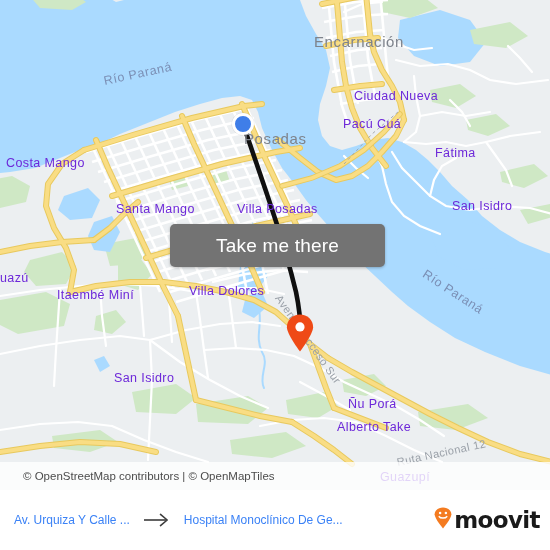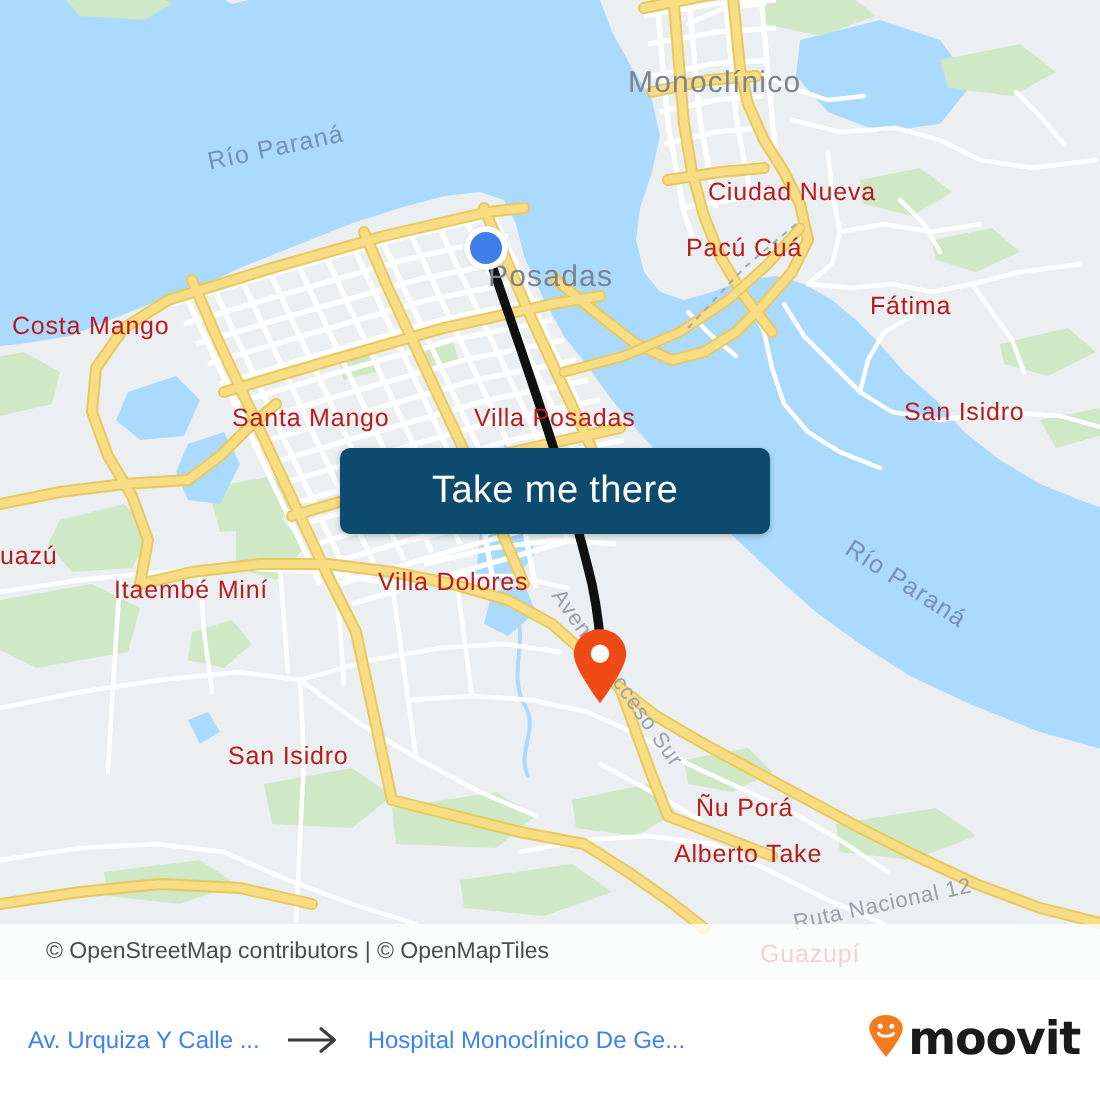--- a/index.html
+++ b/index.html
@@ -35,21 +35,21 @@
   }
   #map-svg {
     position: absolute;
     left: 0;
     top: 0;
     display: block;
   }
 
   .map-label {
     position: absolute;
-    color: #b91c1c;
+    color: #6d28d9;
     font-family: "Liberation Sans", sans-serif;
     white-space: nowrap;
     pointer-events: none;
     transform-origin: left center;
   }
   .lbl-place { font-size: 12.5px; letter-spacing: .4px; }
   .lbl-city  { font-size: 15px; letter-spacing: .6px; color: #7e838c; }
   .lbl-water { color: #7b8fb5; font-size: 12.5px; letter-spacing: .6px; }
   .lbl-road  { color: #9aa0a8; font-size: 11px; letter-spacing: .4px; }
 
@@ -70,21 +70,21 @@
     width: 28px; height: 38px;
   }
 
   
   #take-me-there {
     position: absolute;
     left: 170px;
     top: 224px;
     width: 215px;
     height: 43px;
-    background: #0c4a6e;
+    background: #737373;
     border: none;
     border-radius: 5px;
     color: #ffffff;
     font-family: "Liberation Sans", sans-serif;
     font-size: 19px;
     letter-spacing: .2px;
     cursor: pointer;
     box-shadow: 0 1px 3px rgba(0,0,0,.25);
     display: flex;
     align-items: center;
@@ -383,21 +383,21 @@
           <path d="M 344,164 L 372,134 L 398,112"></path>
         </g>
 
         <path id="route-line" d="M 243,124 C 262,180 282,234 296,292 C 301,316 301,332 300,344" stroke="#101010" stroke-width="4.6" fill="none" stroke-linecap="round"></path>
       </g>
     </svg>
 
     <div id="map-labels">
         <div class="map-label lbl-water" style="left: 104px; top: 74px; transform: rotate(-12deg);">Río Paraná</div>
         <div class="map-label lbl-water" style="left: 424px; top: 266px; transform: rotate(33deg);">Río Paraná</div>
-        <div class="map-label lbl-city" style="left: 314px; top: 33px;">Monoclínico</div>
+        <div class="map-label lbl-city" style="left: 314px; top: 33px;">Encarnación</div>
         <div class="map-label lbl-city" style="left: 244px; top: 130px;">Posadas</div>
         <div class="map-label lbl-place" style="left: 354px; top: 89px;">Ciudad Nueva</div>
         <div class="map-label lbl-place" style="left: 343px; top: 117px;">Pacú Cuá</div>
         <div class="map-label lbl-place" style="left: 435px; top: 146px;">Fátima</div>
         <div class="map-label lbl-place" style="left: 452px; top: 199px;">San Isidro</div>
         <div class="map-label lbl-place" style="left: 6px; top: 156px; text-align: right;">Costa Mango</div>
         <div class="map-label lbl-place" style="left: 116px; top: 202px;">Santa Mango</div>
         <div class="map-label lbl-place" style="left: 237px; top: 202px;">Villa Posadas</div>
         <div class="map-label lbl-place" style="left: 0px; top: 271px;">uazú</div>
         <div class="map-label lbl-place" style="left: 57px; top: 288px;">Itaembé Miní</div>

